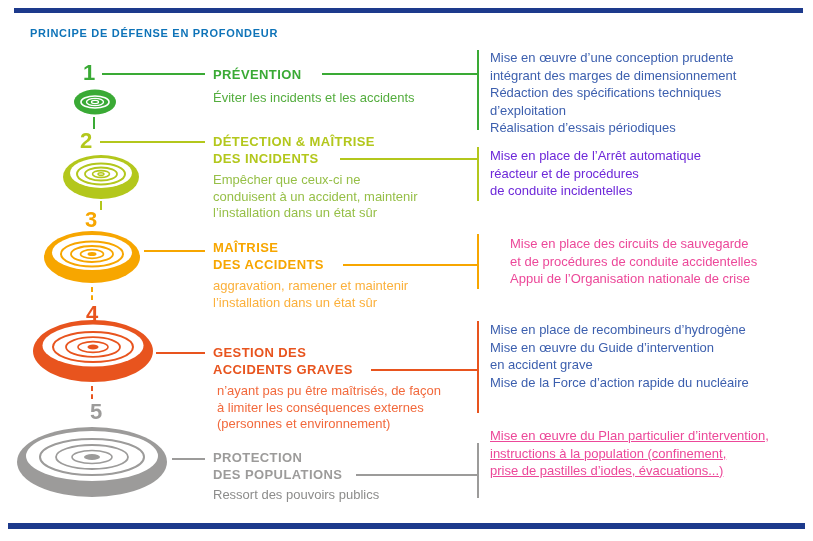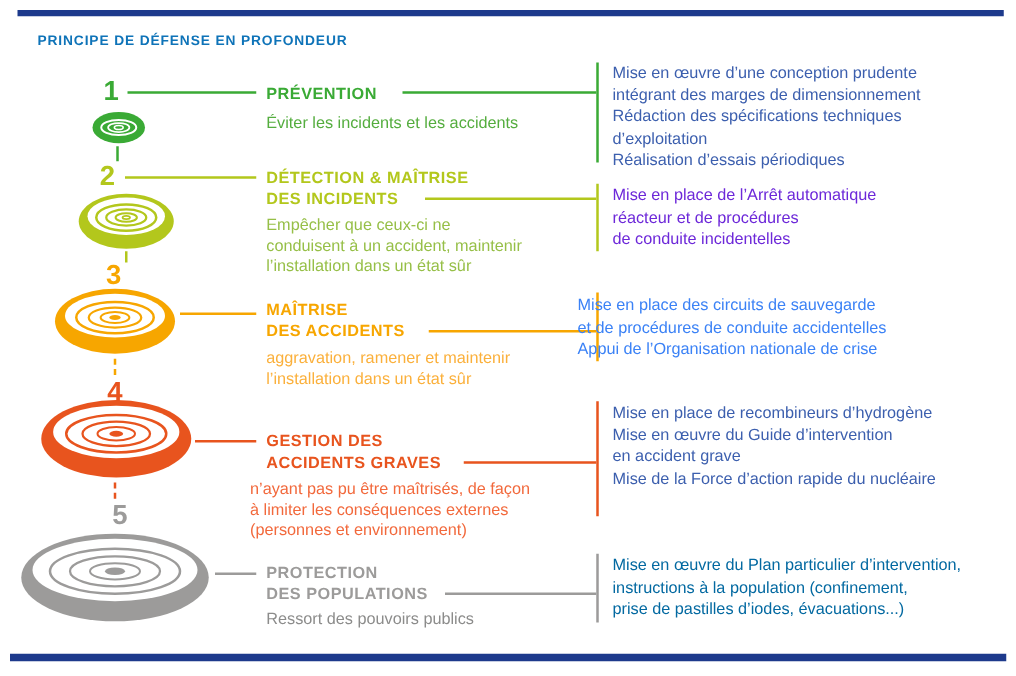--- a/index.html
+++ b/index.html
@@ -104,21 +104,21 @@
     <div class="lbl" style="left:213px;top:239px;">
       <div>MAÎTRISE</div>
       <div>DES ACCIDENTS</div>
     </div>
     <div class="hline" style="left:343px;top:264px;width:134px;"></div>
     <div class="sub" style="left:213px;top:278px;">
       <div>aggravation, ramener et maintenir</div>
       <div>l’installation dans un état sûr</div>
     </div>
     <div class="vline" style="left:477px;top:234px;height:55px;"></div>
-    <div class="rtext" style="left: 462px; top: 235px; color: #3b82f6;">
+    <div class="rtext" style="left: 510px; top: 235px; color: #ec4899;">
       <div>Mise en place des circuits de sauvegarde</div>
       <div>et de procédures de conduite accidentelles</div>
       <div>Appui de l’Organisation nationale de crise</div>
     </div>
   </div>
 
   <div class="level" style="--c: #e8541e; --sub: #f2693c;">
     <div class="num" style="left:80px;top:303px;">4</div>
     <div class="disc" style="left:31px;top:317px;">
       <svg width="124" height="66" viewBox="0 0 124 66">
@@ -130,21 +130,21 @@
         <ellipse cx="62" cy="30" rx="5.5" ry="2.4" fill="currentColor"></ellipse>
       </svg>
     </div>
     <div class="hline" style="left:156px;top:352px;width:49px;"></div>
     <div class="vdash" style="left:91px;top:386px;height:13px;"></div>
     <div class="lbl" style="left:213px;top:344px;">
       <div>GESTION DES</div>
       <div>ACCIDENTS GRAVES</div>
     </div>
     <div class="hline" style="left:371px;top:369px;width:106px;"></div>
-    <div class="sub" style="left:200px;top:383px;">
+    <div class="sub" style="left:217px;top:383px;">
       <div>n’ayant pas pu être maîtrisés, de façon</div>
       <div>à limiter les conséquences externes</div>
       <div>(personnes et environnement)</div>
     </div>
     <div class="vline" style="left:477px;top:321px;height:92px;"></div>
     <div class="rtext" style="left: 490px; top: 321px; color: rgb(60, 95, 174);">
       <div>Mise en place de recombineurs d’hydrogène</div>
       <div>Mise en œuvre du Guide d’intervention</div>
       <div>en accident grave</div>
       <div>Mise de la Force d’action rapide du nucléaire</div>
@@ -166,20 +166,20 @@
     <div class="hline" style="left:172px;top:458px;width:33px;"></div>
     <div class="lbl" style="left:213px;top:449px;">
       <div>PROTECTION</div>
       <div>DES POPULATIONS</div>
     </div>
     <div class="hline" style="left:356px;top:474px;width:121px;"></div>
     <div class="sub" style="left:213px;top:487px;">
       <div>Ressort des pouvoirs publics</div>
     </div>
     <div class="vline" style="left:477px;top:443px;height:55px;"></div>
-    <div class="rtext" style="left: 490px; top: 443px; color: #0369a1;">
+    <div class="rtext" style="left: 490px; top: 427px; color: #ec4899; text-decoration: underline;">
       <div>Mise en œuvre du Plan particulier d’intervention,</div>
       <div>instructions à la population (confinement,</div>
       <div>prise de pastilles d’iodes, évacuations...)</div>
     </div>
   </div>
 
 </div>
 
 </body></html>

